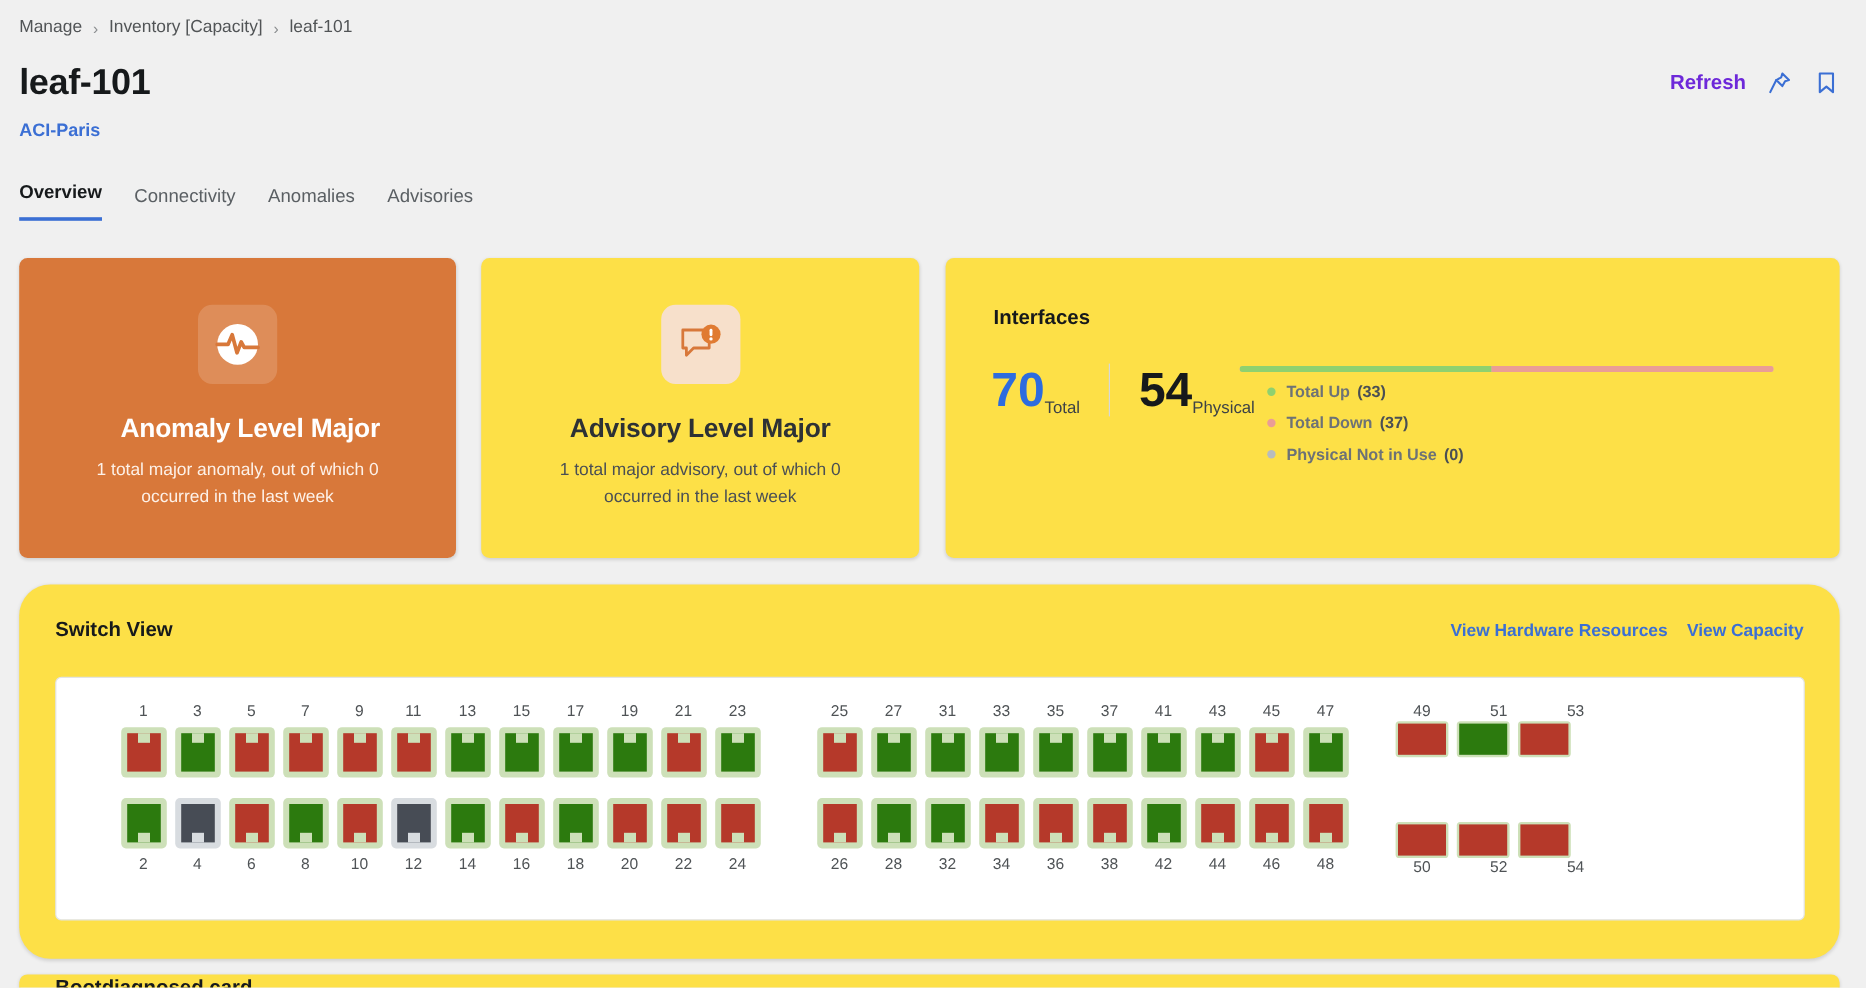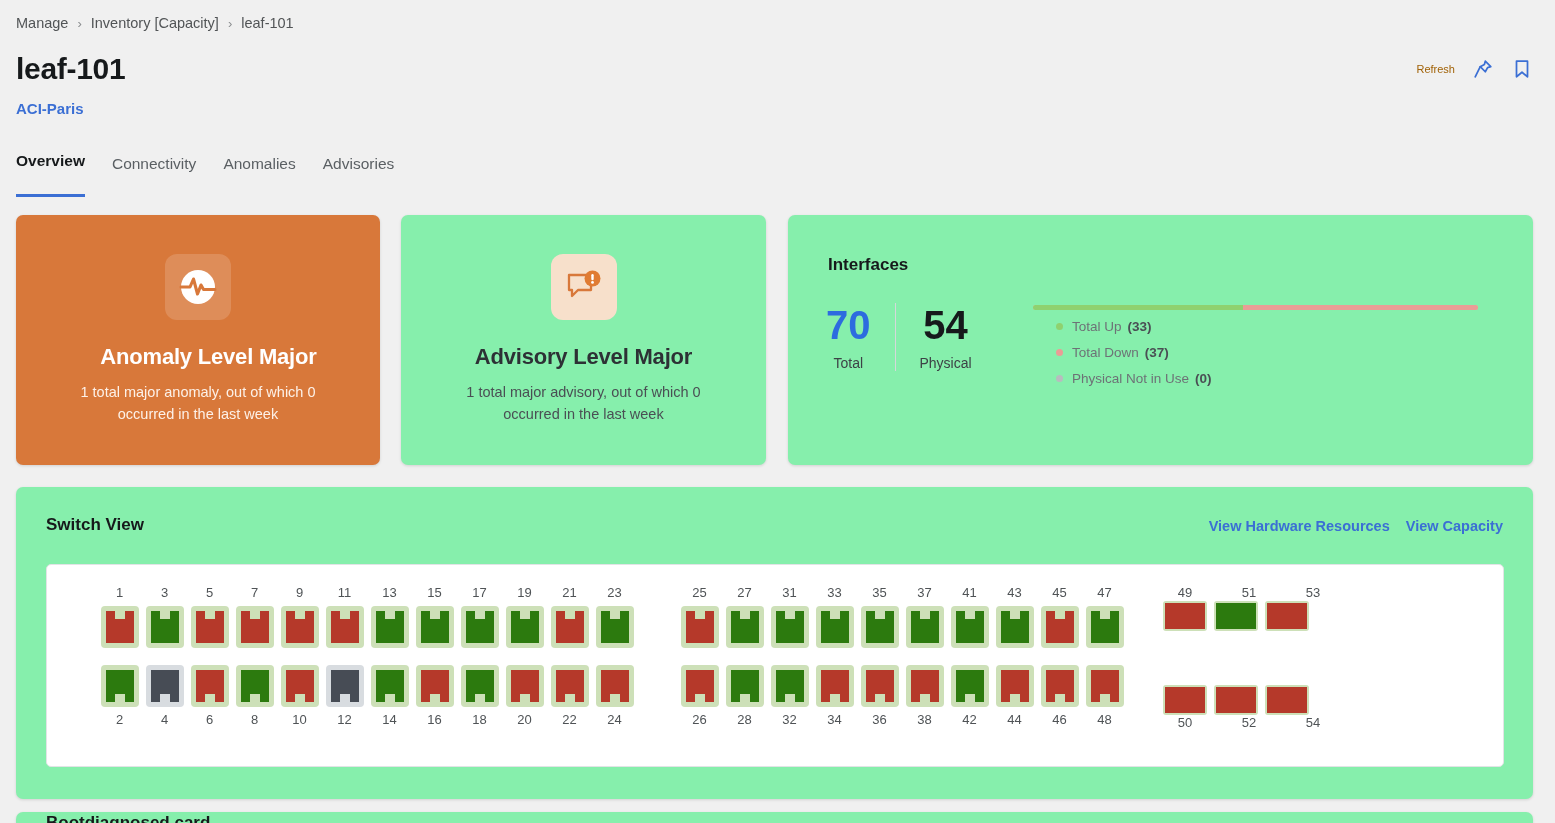--- a/index.html
+++ b/index.html
@@ -33,41 +33,41 @@
     font-size: 15px; font-weight: bold; color: #3b6fd4;
     cursor: pointer;
   }
 
   
   .header-actions {
     position: absolute; right: 22px; top: 58px;
     display: flex; align-items: center; gap: 17px;
   }
   .refresh-link {
-    font-size: 11px; font-weight: normal; color: #a16207; cursor: pointer;
+    font-size: 17px; font-weight: bold; color: #6d28d9; cursor: pointer;
   }
   .icon-btn { width: 22px; height: 22px; cursor: pointer; display: block; }
 
   
   .tabs {
     position: absolute; left: 16px; top: 152px;
     display: flex; align-items: flex-end; gap: 27px;
   }
   .tab {
-    font-size: 15.5px; color: #5a5f63; padding-bottom: 24px;
+    font-size: 15.5px; color: #5a5f63; padding-bottom: 11px;
     cursor: pointer; white-space: nowrap;
   }
   .tab.active {
     color: #16191b; font-weight: bold;
     border-bottom: 3px solid #3b6fd4;
   }
 
   
   .card {
-    position: absolute; background: #86efac; border-radius: 7px;
+    position: absolute; background: #fde047; border-radius: 7px;
     box-shadow: 0 1px 3px rgba(0,0,0,0.13);
   }
   .card-anomaly {
     left: 16px; top: 215px; width: 364px; height: 250px;
     background: #d8783a;
     display: flex; flex-direction: column; align-items: center;
   }
   .card-advisory {
     left: 401px; top: 215px; width: 365px; height: 250px;
     display: flex; flex-direction: column; align-items: center;
@@ -99,21 +99,21 @@
 
   
   .if-title {
     position: absolute; left: 40px; top: 40px;
     font-size: 17px; font-weight: bold; color: #16191b;
   }
   .if-stats {
     position: absolute; left: 38px; top: 88px;
     display: flex; align-items: stretch;
   }
-  .if-stat { display: flex; flex-direction: column; align-items: center; }
+  .if-stat { display: flex; align-items: flex-end; }
   .if-stat .num { font-size: 40px; font-weight: bold; line-height: 44px; }
   .if-stat .num.blue { color: #2d6cdf; }
   .if-stat .num.dark { color: #16191b; }
   .if-stat .lbl { font-size: 14px; color: #3d4246; margin-top: 8px; }
   .if-divider { width: 1px; background: #d5d8da; margin: 0 24px; }
 
   .if-bar {
     position: absolute; left: 245px; top: 90px;
     width: 445px; height: 5px; border-radius: 3px;
     background: #e9b4ae; overflow: hidden; display: flex;
@@ -122,26 +122,26 @@
   .if-bar .seg-down { background: #ea9d96; height: 100%; }
 
   .if-legend {
     position: absolute; left: 268px; top: 104px;
     display: flex; flex-direction: column; gap: 11px;
   }
   .legend-row { display: flex; align-items: center; font-size: 13.5px; }
   .legend-dot {
     width: 7px; height: 7px; border-radius: 50%; margin-right: 9px;
   }
-  .legend-label { color: #6d7276; }
+  .legend-label { color: #6d7276; font-weight: bold; }
   .legend-count { color: #4a4f54; font-weight: bold; margin-left: 6px; }
 
   
   .card-switch {
-    left: 16px; top: 487px; width: 1517px; height: 312px;
+    left: 16px; top: 487px; width: 1517px; height: 312px; border-radius: 26px;
   }
   .sv-title {
     position: absolute; left: 30px; top: 28px;
     font-size: 17px; font-weight: bold; color: #16191b;
   }
   .sv-links {
     position: absolute; right: 30px; top: 31px;
     display: flex; gap: 16px;
   }
   .sv-link { font-size: 14.5px; font-weight: bold; color: #3b6fd4; cursor: pointer; }

